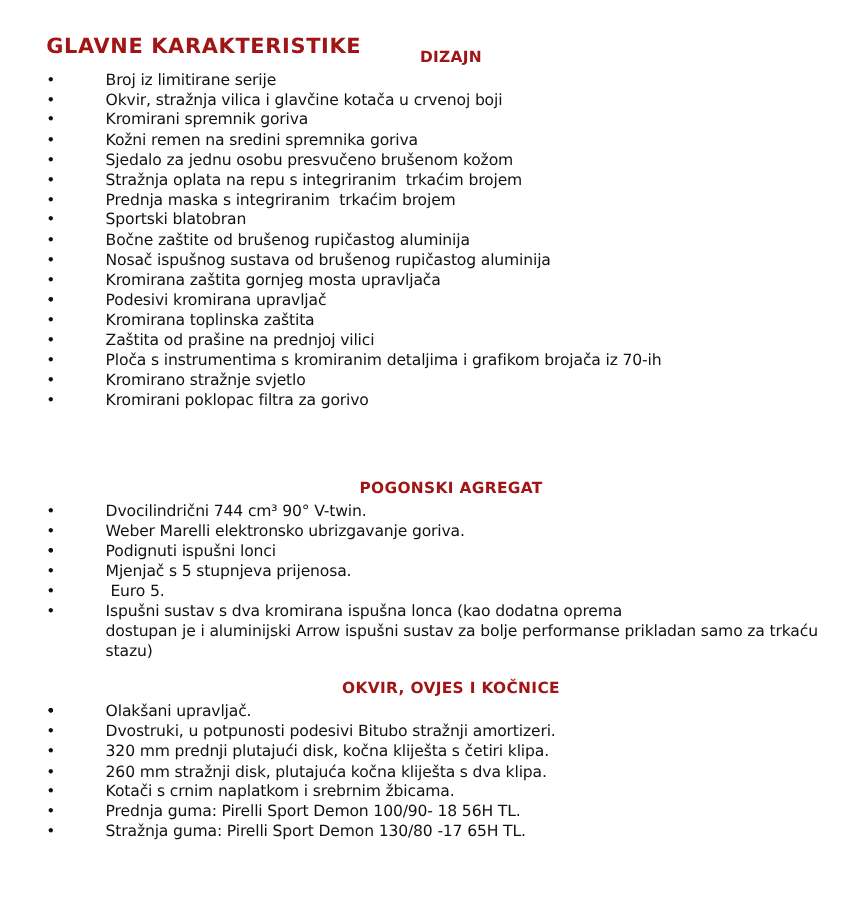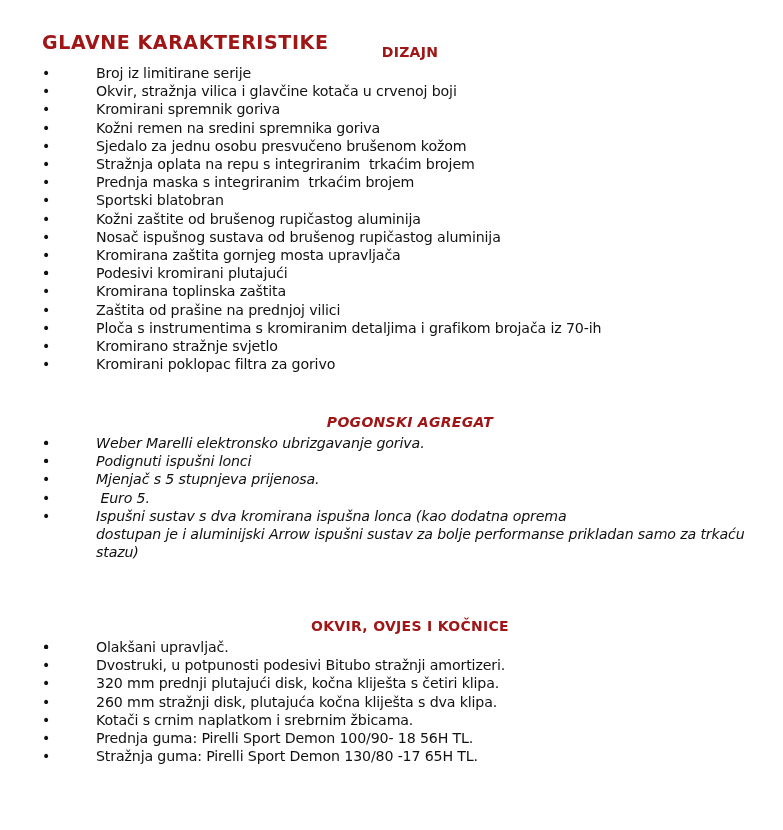--- a/index.html
+++ b/index.html
@@ -24,56 +24,56 @@
     ul.items li {
       position: relative; font-size: 14.2px; line-height: 18.2px;
       padding-left: 56px; white-space: pre-wrap;
       font-family: "DejaVu Sans", sans-serif; transform-origin: left;
       letter-spacing: -0.15px;
     }
     ul.items li .bullet {
       position: absolute; left: 2px; top: 0; font-size: 14px;
     }
     #sec-dizajn { top: 40px; }
-    #sec-pogon { top: 410px; font-style: italic; }
+    #sec-pogon { top: 432px; }
     #sec-okvir { top: 614px; }
   </style>
 </head>
 <body>
 
 <h1 class="title">GLAVNE KARAKTERISTIKE</h1>
 
 <div class="section" id="sec-dizajn">
   <h2 class="section-title">DIZAJN</h2>
   <ul class="items">
       <li><span class="bullet">•</span><span>Broj iz limitirane serije</span></li>
       <li><span class="bullet">•</span><span>Okvir, stražnja vilica i glavčine kotača u crvenoj boji</span></li>
       <li><span class="bullet">•</span><span>Kromirani spremnik goriva</span></li>
       <li><span class="bullet">•</span><span>Kožni remen na sredini spremnika goriva</span></li>
       <li><span class="bullet">•</span><span>Sjedalo za jednu osobu presvučeno brušenom kožom</span></li>
       <li><span class="bullet">•</span><span>Stražnja oplata na repu s integriranim  trkaćim brojem</span></li>
       <li><span class="bullet">•</span><span>Prednja maska s integriranim  trkaćim brojem</span></li>
       <li><span class="bullet">•</span><span>Sportski blatobran</span></li>
-      <li><span class="bullet">•</span><span>Kožni zaštite od brušenog rupičastog aluminija</span></li>
+      <li><span class="bullet">•</span><span>Bočne zaštite od brušenog rupičastog aluminija</span></li>
       <li><span class="bullet">•</span><span>Nosač ispušnog sustava od brušenog rupičastog aluminija</span></li>
       <li><span class="bullet">•</span><span>Kromirana zaštita gornjeg mosta upravljača</span></li>
       <li><span class="bullet">•</span></li>
-      <li><span class="bullet">•</span><span>Podesivi kromirani plutajući</span></li>
+      <li><span class="bullet">•</span><span>Podesivi kromirana upravljač</span></li>
       <li><span class="bullet">•</span><span>Kromirana toplinska zaštita</span></li>
       <li><span class="bullet">•</span><span>Zaštita od prašine na prednjoj vilici</span></li>
       <li><span class="bullet">•</span><span>Ploča s instrumentima s kromiranim detaljima i grafikom brojača iz 70-ih</span></li>
       <li><span class="bullet">•</span><span>Kromirano stražnje svjetlo</span></li>
       <li><span class="bullet">•</span><span>Kromirani poklopac filtra za gorivo</span></li>
     </ul>
 </div>
 
 <div class="section" id="sec-pogon">
   <h2 class="section-title">POGONSKI AGREGAT</h2>
   <ul class="items">
-      <li><span class="bullet">•</span></li>
+      <li><span class="bullet">•</span><span>Dvocilindrični 744 cm³ 90° V-twin.</span></li>
       <li><span class="bullet">•</span><span>Weber Marelli elektronsko ubrizgavanje goriva.</span></li>
       <li><span class="bullet">•</span></li>
       <li><span class="bullet">•</span><span>Podignuti ispušni lonci</span></li>
       <li><span class="bullet">•</span><span>Mjenjač s 5 stupnjeva prijenosa.</span></li>
       <li><span class="bullet">•</span><span> Euro 5.</span></li>
       <li><span class="bullet">•</span><span>Ispušni sustav s dva kromirana ispušna lonca (kao dodatna oprema
 dostupan je i aluminijski Arrow ispušni sustav za bolje performanse prikladan samo za trkaću stazu)</span></li>
     </ul>
 </div>
 

